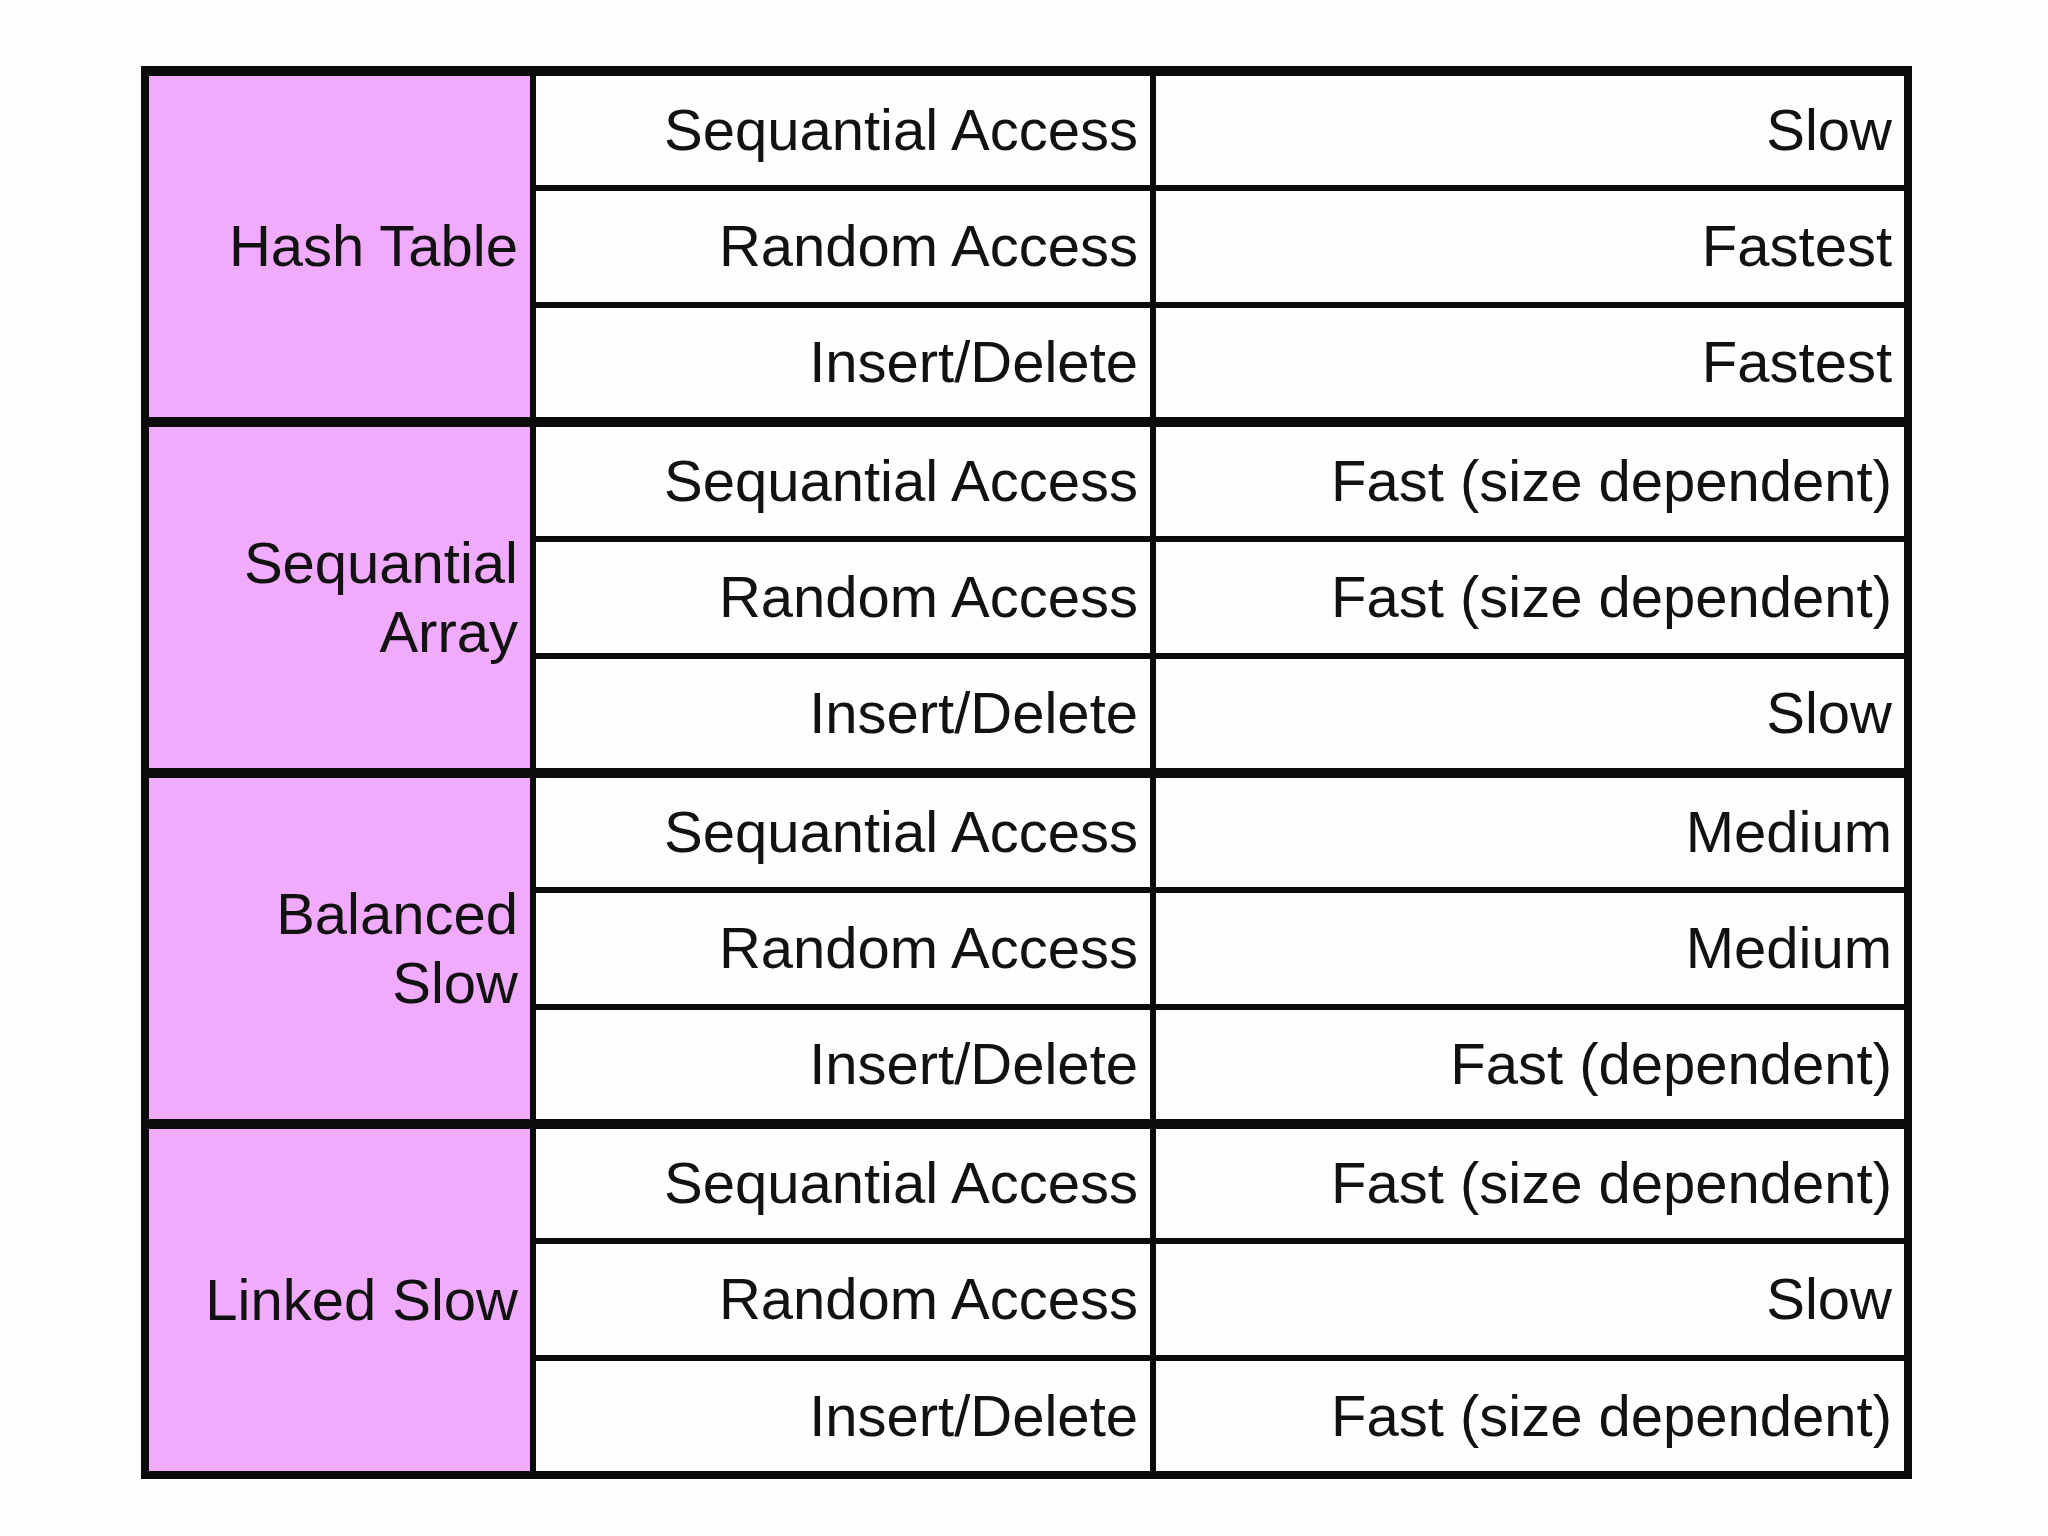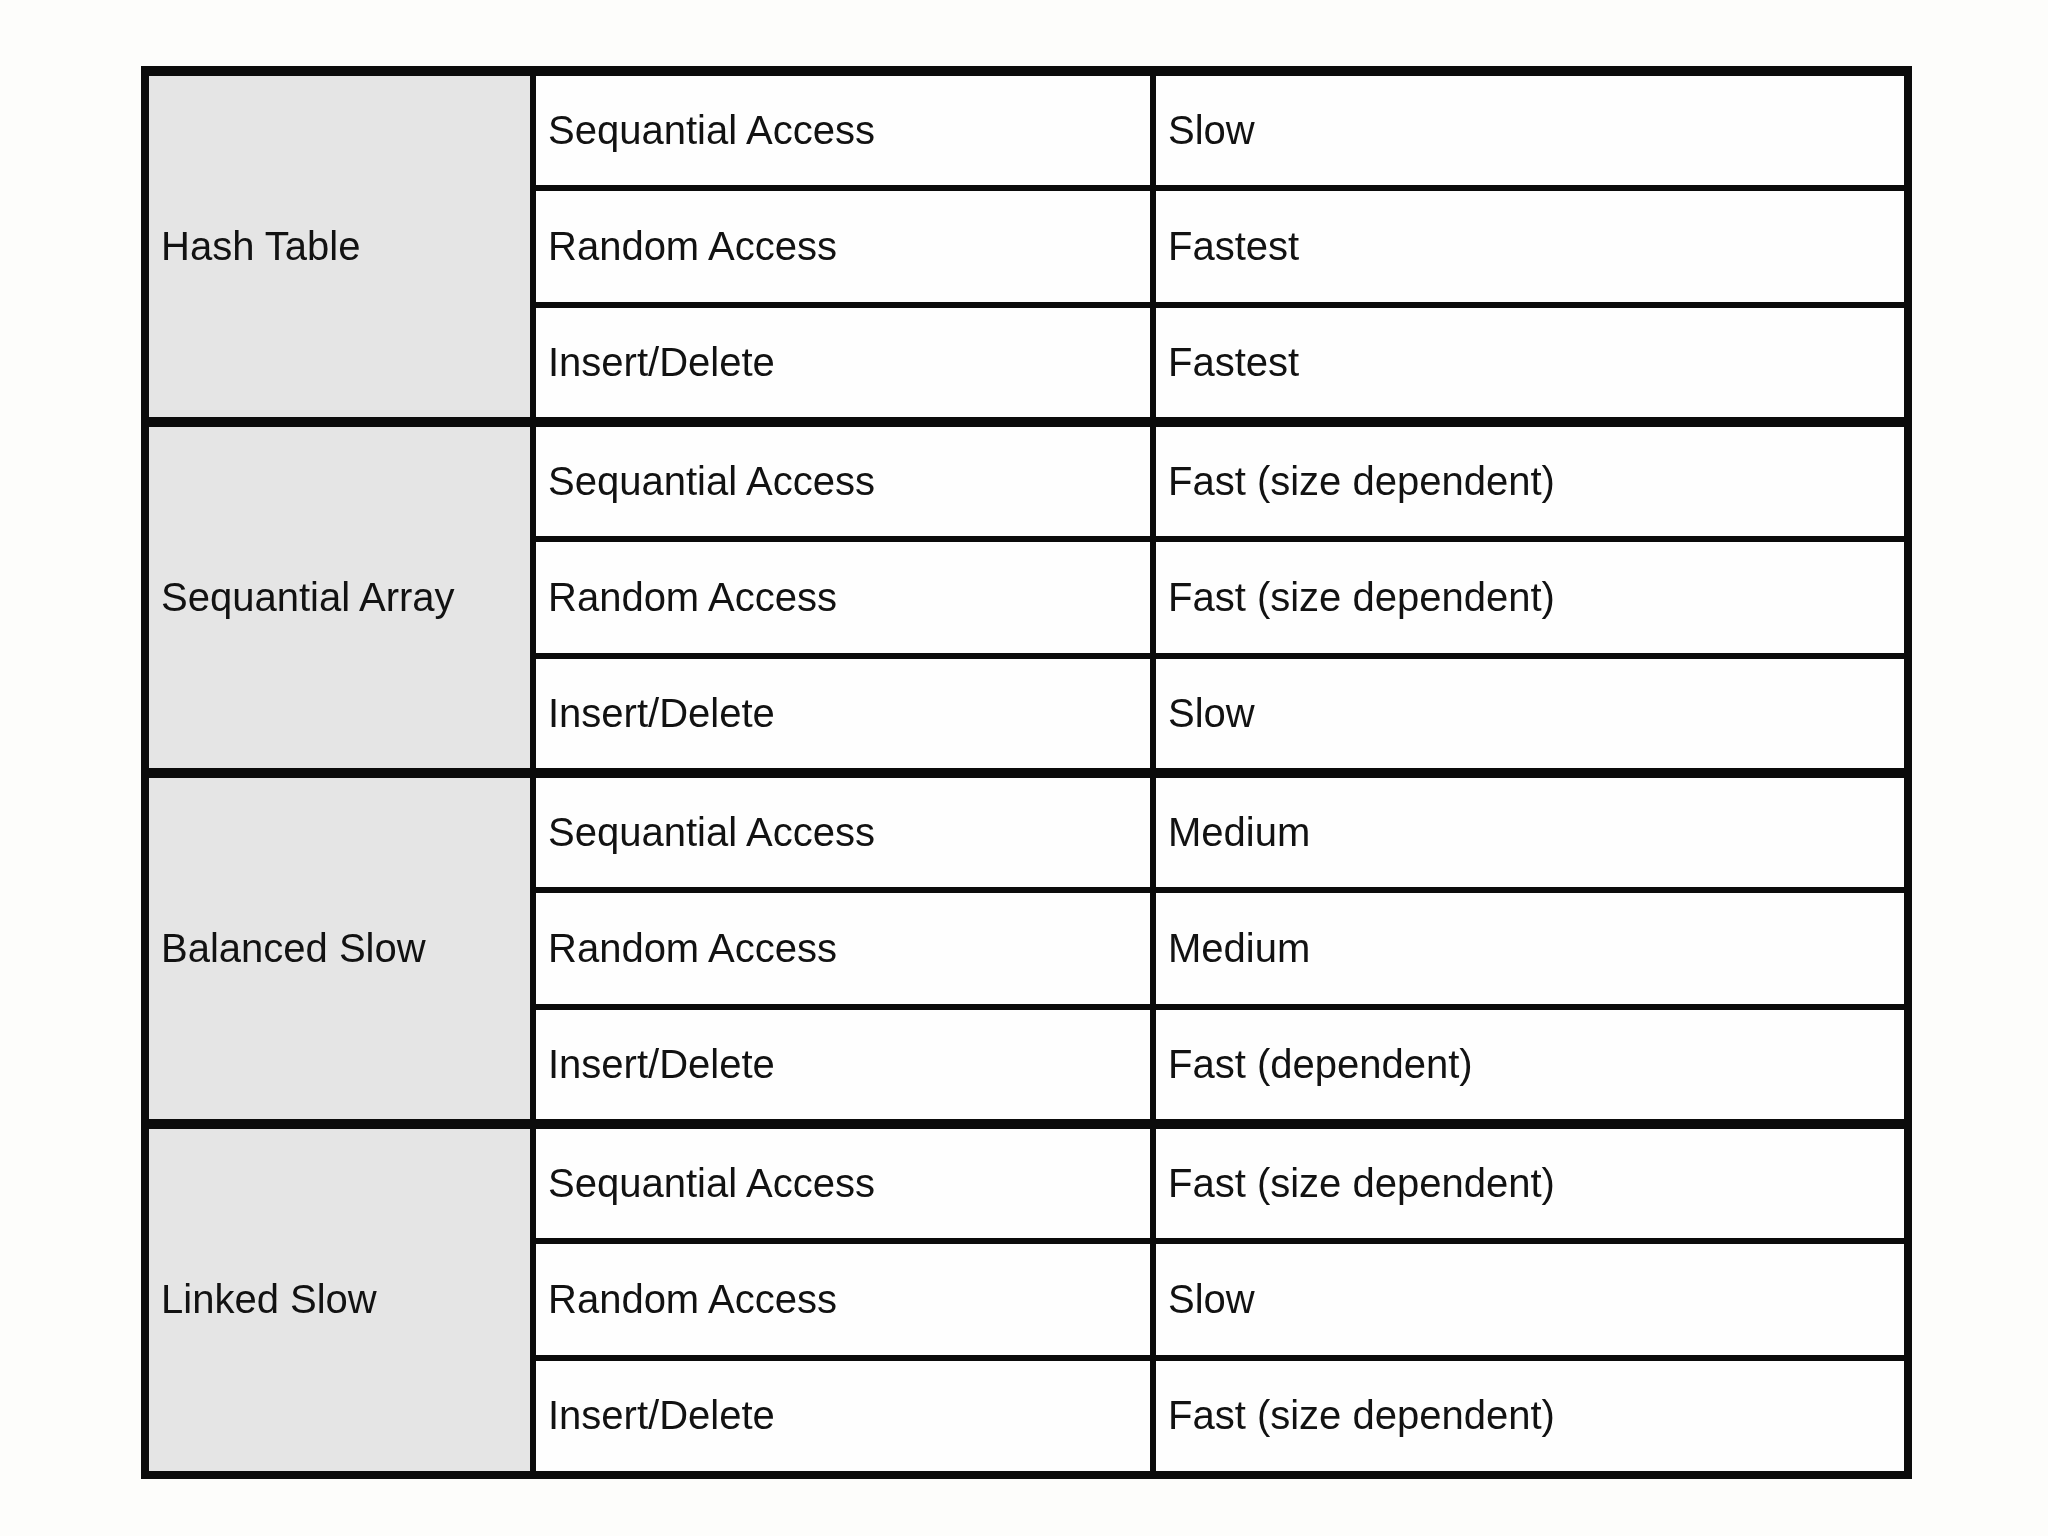--- a/index.html
+++ b/index.html
@@ -24,36 +24,36 @@
     top: 66px;
     width: 1763px;
     height: 1403px;
     border-collapse: collapse;
     table-layout: fixed;
     background: #fefefe;
     border: 8px solid #0b0b0b;
   }
   table.perf-table td {
     border: 6px solid #0b0b0b;
-    text-align: left;
+    text-align: right;
     vertical-align: middle;
-    font-size: 40px;
+    font-size: 58px;
     line-height: 1.18;
     color: #121212;
     padding: 0 12px;
     overflow: hidden;
   }
   tr.row {
     height: 117px;
   }
   tr.group-start td {
     border-top-width: 10px;
   }
   td.group-cell {
-    background: #e5e5e5;
+    background: #f0abfc;
     color: #fbfbfb;
   }
   td.red {
     color: #f80c06;
   }
 </style>
 </head>
 <body>
 
 <div class="stage">

